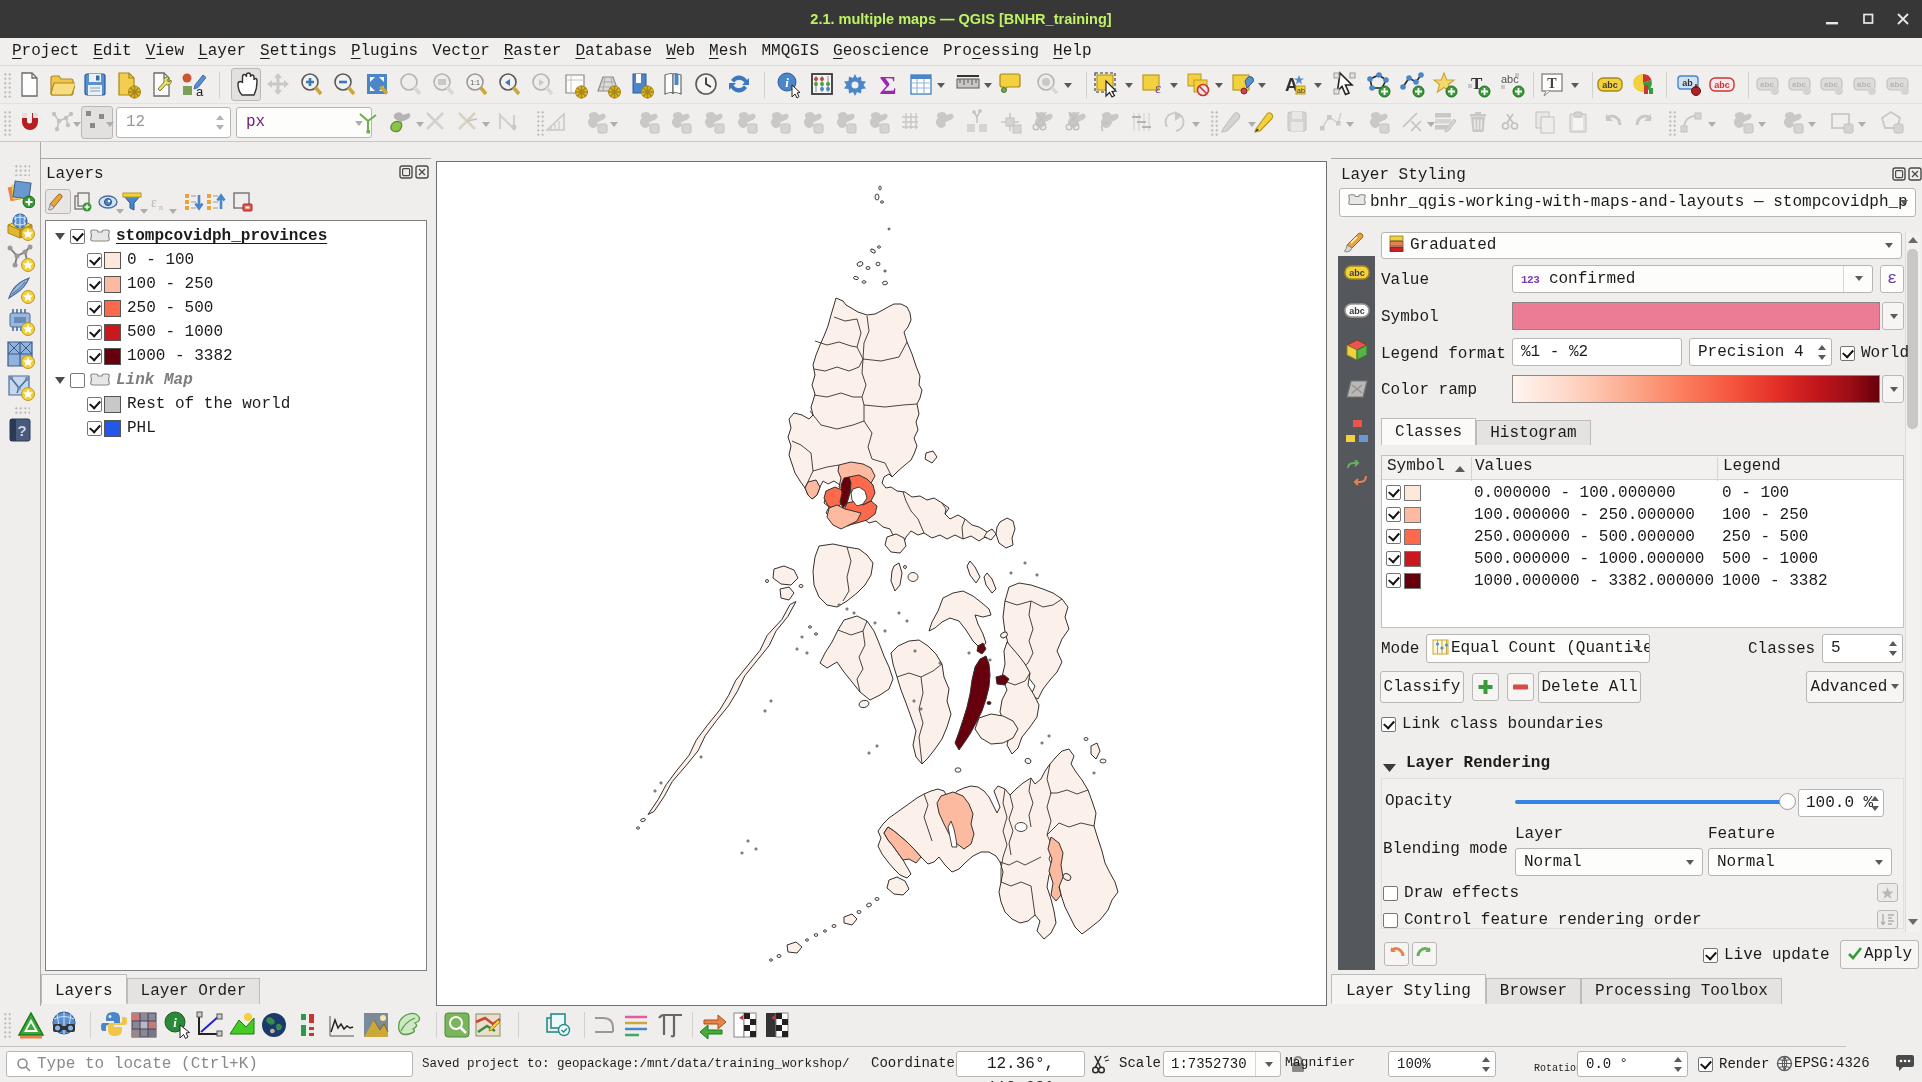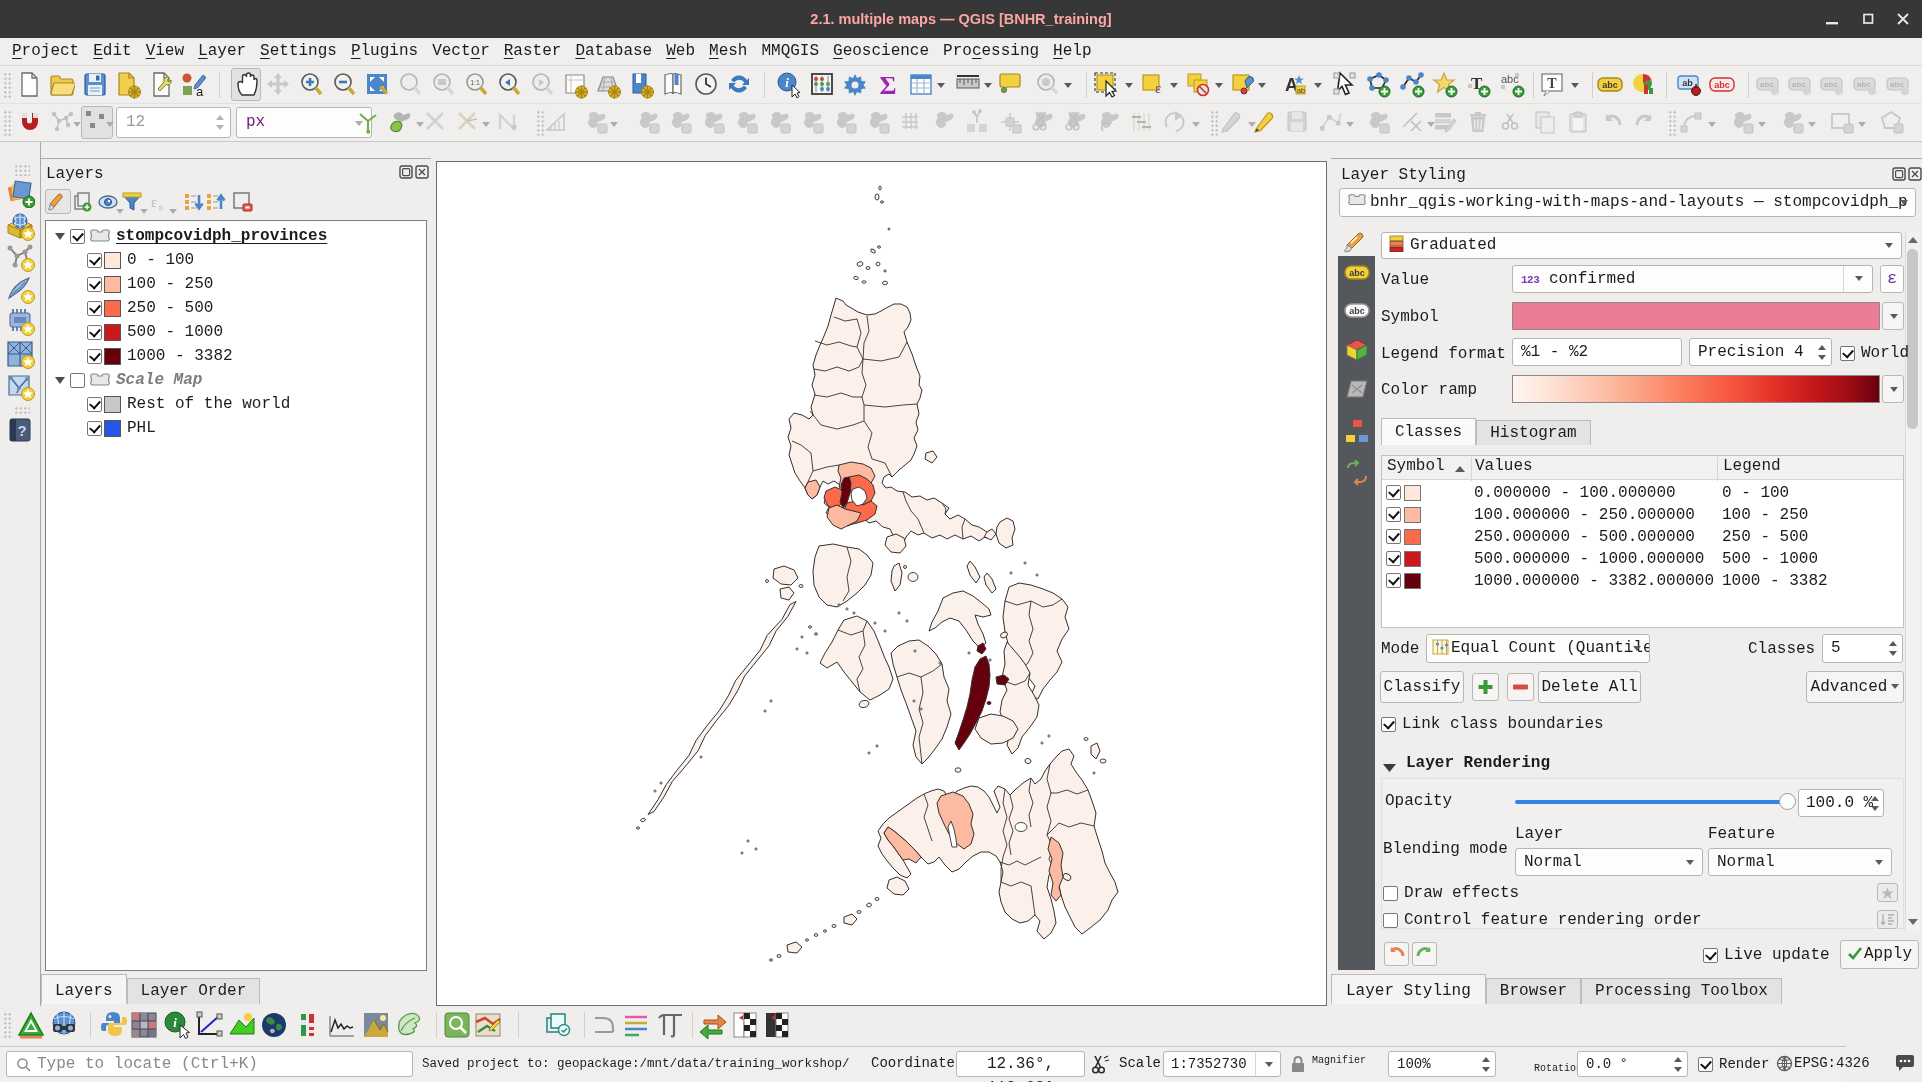--- a/index.html
+++ b/index.html
@@ -1,20 +1,20 @@
 <!DOCTYPE html>
 <html><head>
 <meta charset="utf-8">
 <style>
 * { margin:0; padding:0; box-sizing:border-box; }
 html,body { width:1922px; height:1082px; overflow:hidden; background:#efeeec;
   font-family:"Liberation Mono", monospace; font-size:16px; color:#1c1c1c; }
 .abs { position:absolute; }
 #titlebar { position:absolute; left:0; top:0; width:1922px; height:38px; background:#373737;
-  color:#fca5a5; font-family:"Liberation Sans", sans-serif; font-weight:bold; font-size:14.5px;
+  color:#bef264; font-family:"Liberation Sans", sans-serif; font-weight:bold; font-size:14.5px;
   text-align:center; line-height:38px; }
 #menubar { position:absolute; left:0; top:38px; width:1922px; height:28px; background:#f0efee;
   border-bottom:1px solid #dbdad9; line-height:26px; white-space:nowrap; }
 #menubar span.m { margin:0 7px; }
 #menubar u { text-decoration-thickness:1px; text-underline-offset:3px; }
 #toolbar1 { position:absolute; left:0; top:66px; width:1922px; height:38px; background:#f0efee; border-bottom:1px solid #e3e2e1;}
 #toolbar2 { position:absolute; left:0; top:104px; width:1922px; height:38px; background:#f0efee; border-bottom:1px solid #c9c8c7;}
 #dockarea { position:absolute; left:0; top:142px; width:1922px; height:864px; background:#efeeec; }
 #leftstrip { position:absolute; left:0; top:142px; width:41px; height:864px; background:#efeeec; border-right:1px solid #aaa9a8;}
 #layerspanel { position:absolute; left:41px; top:158px; width:390px; height:846px; background:#efeeec; border-top:1px solid #aaa9a8; }
@@ -731,21 +731,21 @@
       <span style="margin-left:6px">1000 - 3382</span>
     </div>
     <div class="row" style="left:0px;top:147px;height:24px;">
       <svg width="16" height="16" style="margin-left:6px">
           <path d="M3 5 L13 5 L8 12 Z" fill="#4c4c4c"></path>
         </svg>
       <span class="cb" style="margin-left:2px"></span>
       <svg width="24" height="18" style="margin-left:3px" viewBox="0 0 24 18">
           <path d="M3 6 Q2 3 5 3 L8 3 Q10 3 10 5 L14 5 Q14 3 16 3 L19 3 Q22 3 21 6 Q20 8 21 11 Q22 14 19 14 L5 14 Q2 14 3 11 Q4 8 3 6 Z" fill="#e8e7e5" stroke="#8a8988" stroke-width="1.2"></path>
         </svg>
-      <i style="margin-left:4px;color:#7e7d7c;font-weight:bold;">Scale Map</i>
+      <i style="margin-left:4px;color:#7e7d7c;font-weight:bold;">Link Map</i>
     </div>
     <div class="row" style="left:0px;top:171px;height:24px;">
       <span class="cb ck" style="margin-left:41px"></span>
       <span style="display:inline-block;width:17px;height:17px;margin-left:2px;background:#c9c8c7;border:1px solid #555;"></span>
       <span style="margin-left:6px">Rest of the world</span>
     </div>
     <div class="row" style="left:0px;top:195px;height:24px;">
       <span class="cb ck" style="margin-left:41px"></span>
       <span style="display:inline-block;width:17px;height:17px;margin-left:2px;background:#2257e7;border:1px solid #555;"></span>
       <span style="margin-left:6px">PHL</span>
@@ -1282,21 +1282,21 @@
     </svg>
   <div class="lbl" style="left:1119px;top:8px;font-size:14px;">Scale</div>
   <div class="combo" style="left:1163px;top:4px;width:118px;height:26px;line-height:24px;font-size:14px;padding-left:7px;">1:7352730
     <span style="position:absolute;right:24px;top:0;height:24px;border-left:1px solid #d8d7d6;"></span>
     <span class="dd" style="position:absolute;right:7px;top:10px;"></span>
   </div>
   <svg width="14" height="18" style="position:absolute;left:1291px;top:8px;" viewBox="0 0 14 18">
       <rect x="1" y="8" width="12" height="9" rx="1" fill="#8a8988"></rect>
       <path d="M3.5 8 V5.5 Q3.5 2 7 2 Q10.5 2 10.5 5.5 V8" fill="none" stroke="#8a8988" stroke-width="2"></path>
     </svg>
-  <div class="lbl" style="left:1312px;top:8px;font-size:10px;text-align:center;">Magnifier</div>
+  <div class="lbl" style="left:1285px;top:8px;font-size:13px;text-align:center;">Magnifier</div>
   <div class="inputbox" style="left:1388px;top:4px;width:108px;height:26px;line-height:24px;font-size:14px;padding-left:8px;">100%
     <span class="spinarr" style="right:4px;">
         <span class="ua"></span>
         <span class="da"></span>
       </span>
   </div>
   <div class="lbl" style="left:1506px;top:16px;font-size:10px;margin-left:28px;">Rotation</div>
   <div class="inputbox" style="left:1577px;top:4px;width:111px;height:26px;line-height:24px;font-size:14px;padding-left:8px;">0.0 °
     <span class="spinarr" style="right:4px;">
         <span class="ua"></span>

